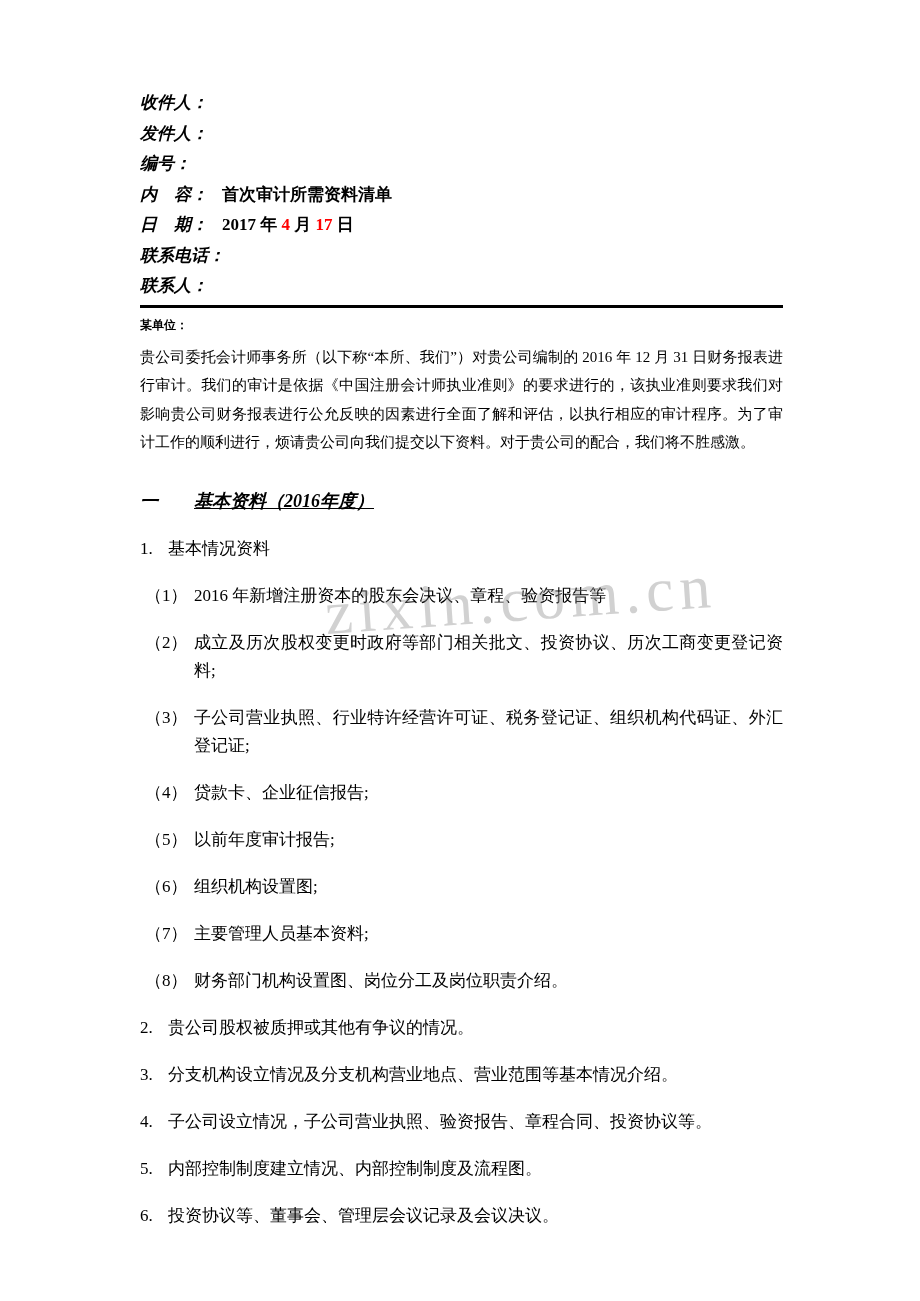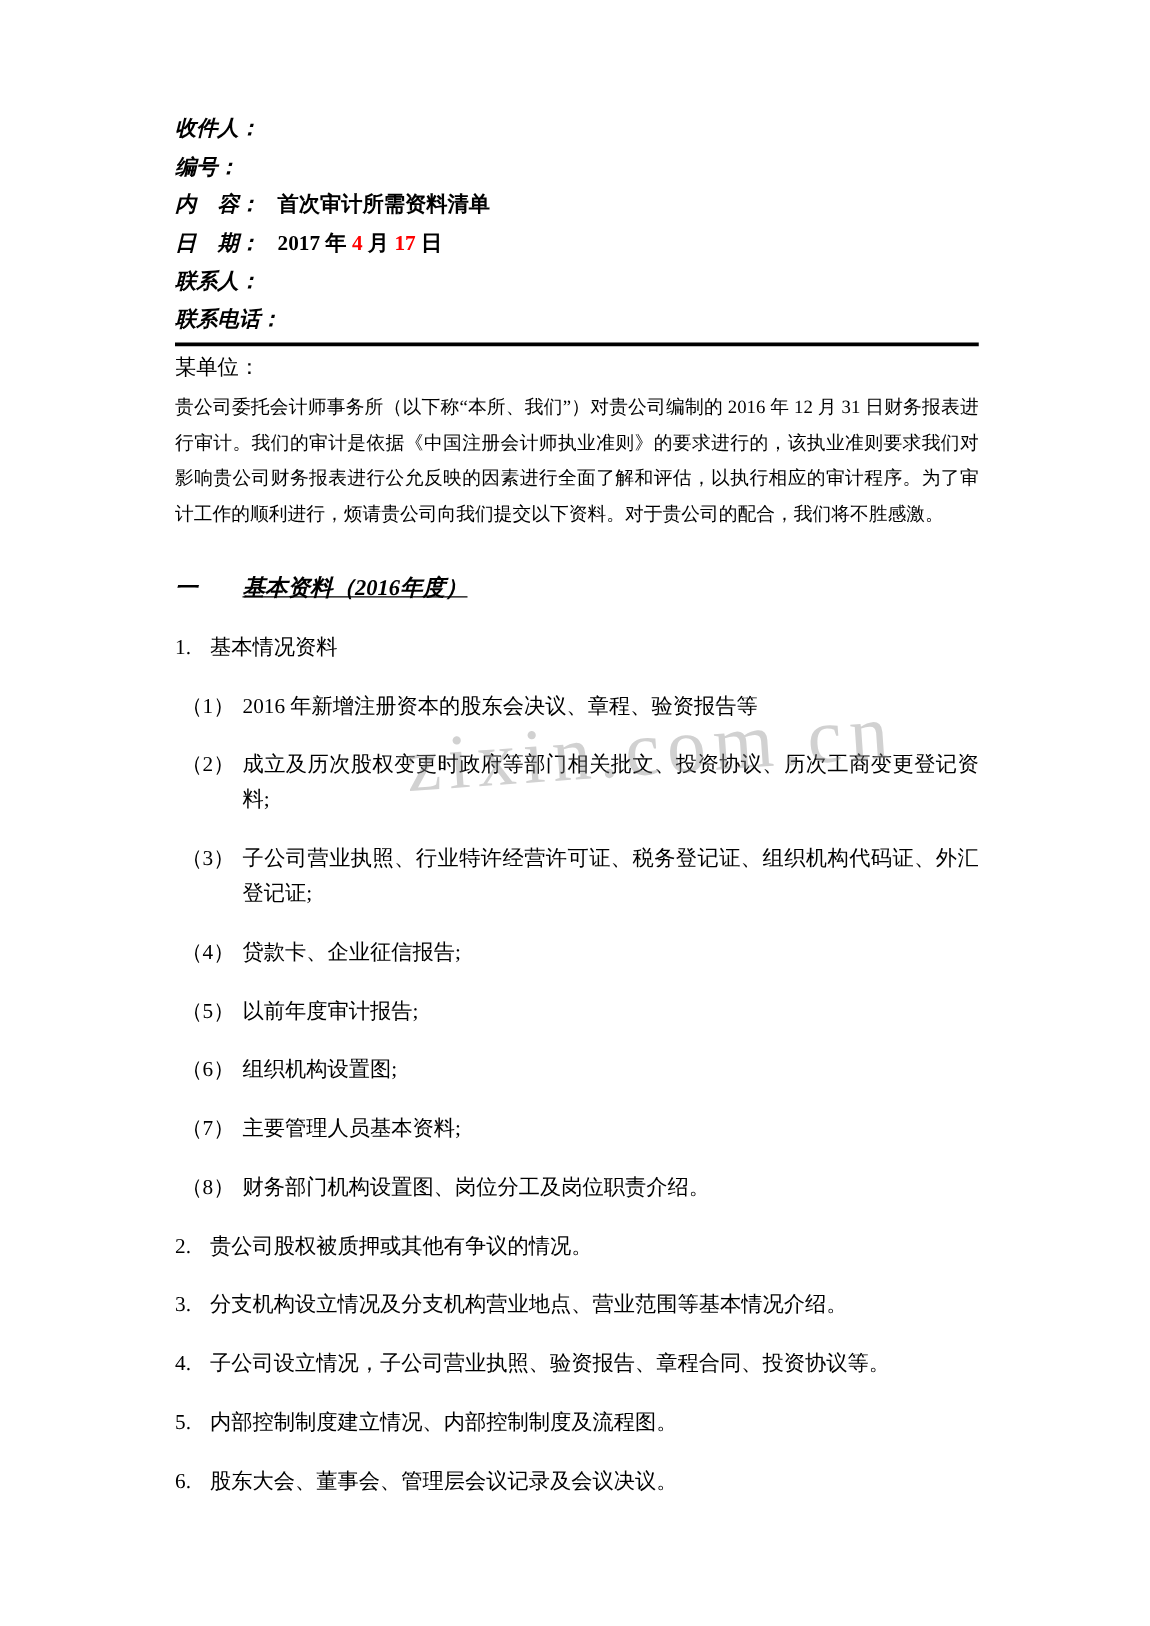--- a/index.html
+++ b/index.html
@@ -46,22 +46,22 @@
   .red { color: #ff0000; }
   
   .sep {
     margin-top: 3px;
     height: 2px;
     border-top: 2px solid #000;
     border-bottom: 1px solid #000;
     width: 100%;
   }
   .salutation {
-    font-size: 17px;
-    font-weight: normal;
+    font-size: 12px;
+    font-weight: bold;
     line-height: 30px;
     margin-top: 2px;
   }
   .intro {
     font-size: 15px;
     line-height: 28.5px;
     text-align: justify;
     margin-top: 3px;
   }
   .section-heading {
@@ -93,35 +93,38 @@
 
 <div class="page">
 
   <div class="watermark">zixin.com.cn</div>
 
   <div class="header">
     <div class="hrow">
       <span class="hlabel">收件人：</span>
     </div>
     <div class="hrow">
+      <span class="hlabel">发件人：</span>
+    </div>
+    <div class="hrow">
       <span class="hlabel">编号：</span>
     </div>
     <div class="hrow">
       <span class="hlabel">内　容：</span>
       <span class="hvalue">首次审计所需资料清单</span>
     </div>
     <div class="hrow">
       <span class="hlabel">日　期：</span>
       <span class="hvalue"><span>2017 年 </span><span class="red">4</span><span> 月 </span><span class="red">17</span><span> 日</span></span>
     </div>
     <div class="hrow">
-      <span class="hlabel">联系人：</span>
+      <span class="hlabel">联系电话：</span>
     </div>
     <div class="hrow">
-      <span class="hlabel">联系电话：</span>
+      <span class="hlabel">联系人：</span>
     </div>
   </div>
 
   <div class="sep"></div>
 
   <div class="salutation">某单位：</div>
 
   <p class="intro">贵公司委托会计师事务所（以下称“本所、我们”）对贵公司编制的 2016 年 12 月 31 日财务报表进行审计。我们的审计是依据《中国注册会计师执业准则》的要求进行的，该执业准则要求我们对影响贵公司财务报表进行公允反映的因素进行全面了解和评估，以执行相应的审计程序。为了审计工作的顺利进行，烦请贵公司向我们提交以下资料。对于贵公司的配合，我们将不胜感激。</p>
 
   <div class="section-heading">
@@ -177,16 +180,16 @@
   <div class="item main">
     <span class="num">4.</span>
     <span class="txt">子公司设立情况，子公司营业执照、验资报告、章程合同、投资协议等。</span>
   </div>
   <div class="item main">
     <span class="num">5.</span>
     <span class="txt">内部控制制度建立情况、内部控制制度及流程图。</span>
   </div>
   <div class="item main">
     <span class="num">6.</span>
-    <span class="txt">股东大会、董事会、管理层会议记录及会议决议。</span>
+    <span class="txt">投资协议等、董事会、管理层会议记录及会议决议。</span>
   </div>
 
 </div>
 
 </body></html>

